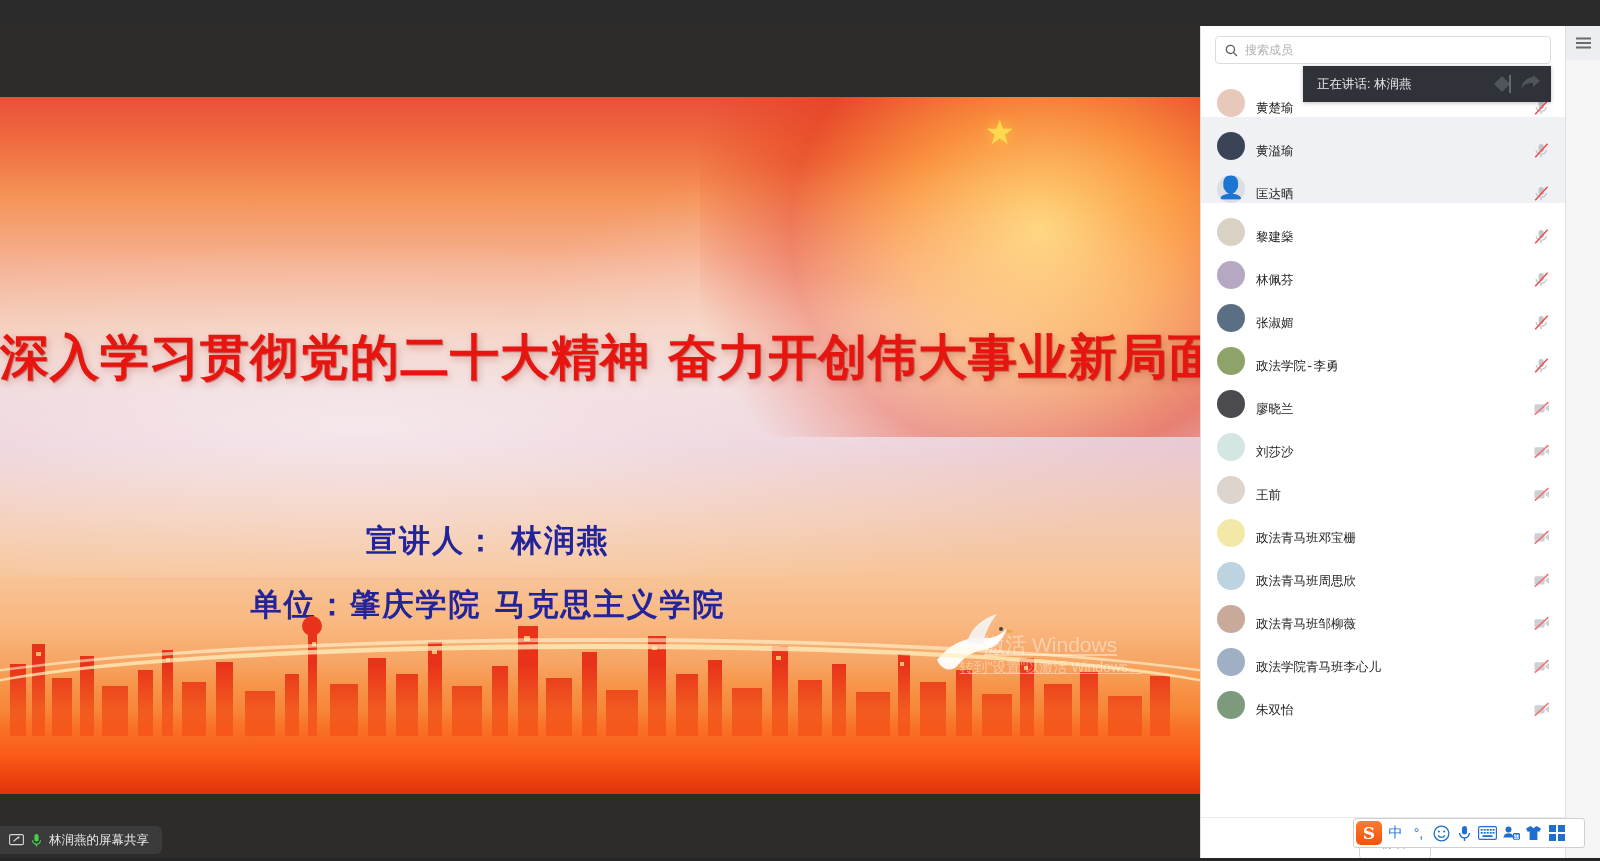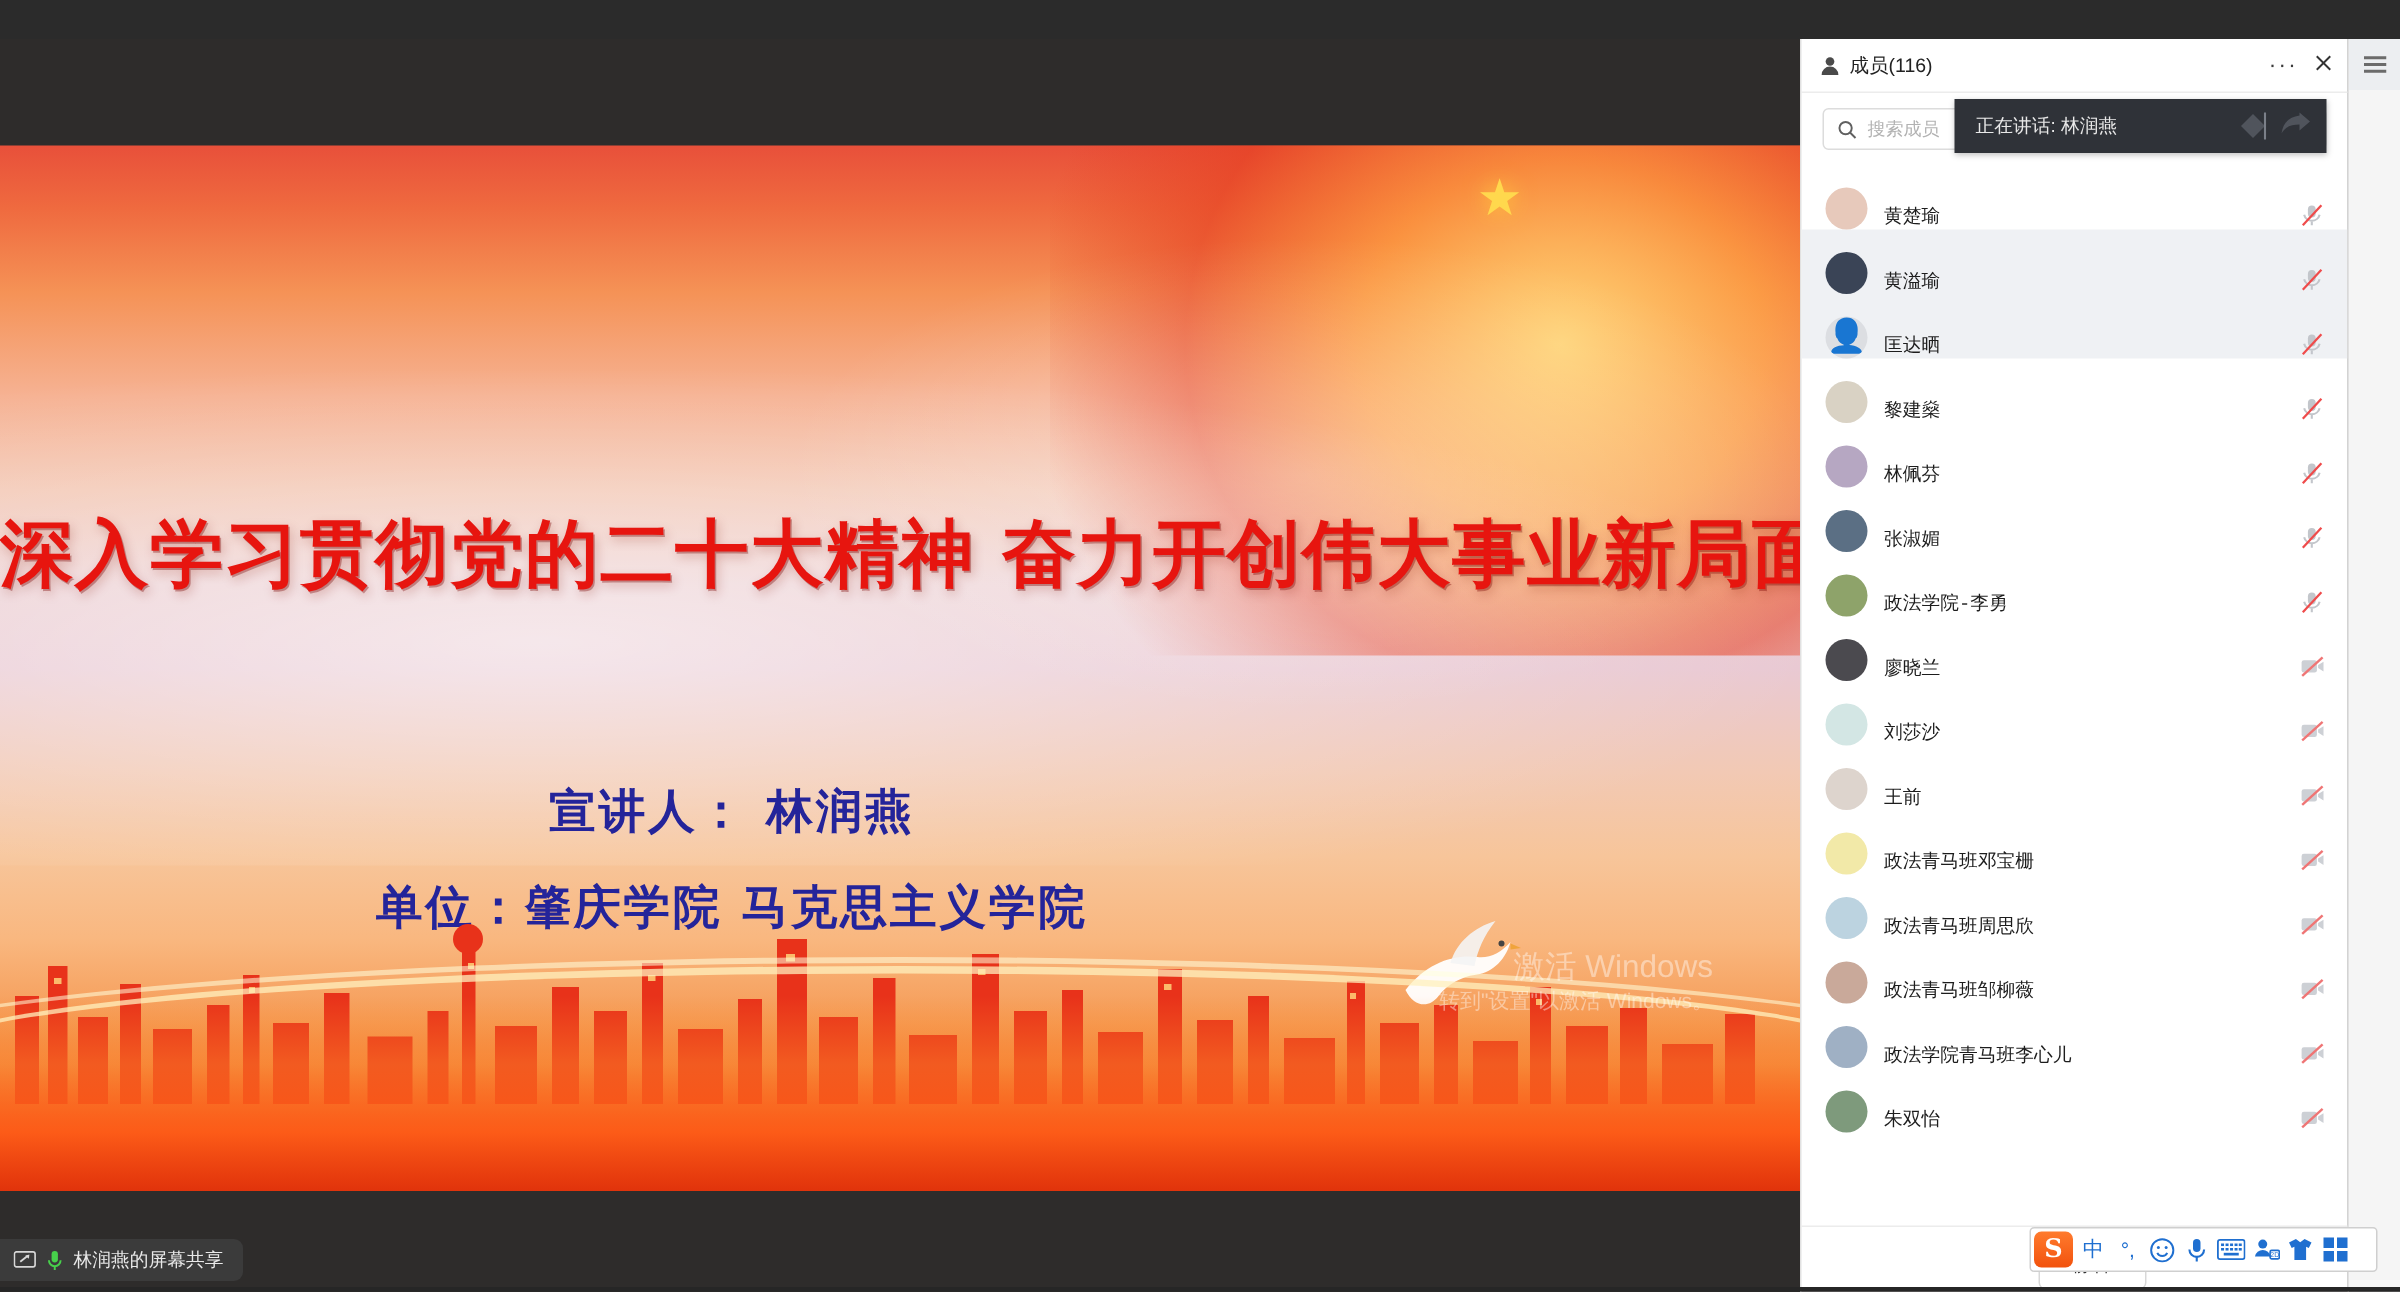--- a/index.html
+++ b/index.html
@@ -61,21 +61,21 @@
     position: absolute; left: 0; top: 150px; width: 1200px; height: 330px;
     background: radial-gradient(ellipse at 30% 55%,
       rgba(255,255,255,.55) 0%, rgba(255,255,255,.18) 45%, rgba(255,255,255,0) 72%);
   }
   .slide-mist2 {
     position: absolute; left: 520px; top: 60px; width: 700px; height: 320px;
     background: radial-gradient(ellipse at 50% 50%,
       rgba(255,255,255,.30) 0%, rgba(255,255,255,0) 70%);
   }
   .slide-headline {
-    position: absolute; left: 0; top: 240px; width: 1200px;
+    position: absolute; left: 0; top: 228px; width: 1200px;
     text-align: center;
     font-family: "DejaVu Sans", "Liberation Sans", sans-serif;
     font-weight: bold; font-size: 49px; letter-spacing: 1px;
     color: #e7150f;
     text-shadow: 1px 1px 0 rgba(120,0,0,.35), 2px 3px 7px rgba(140,20,0,.25);
     white-space: nowrap;
   }
   .slide-sub1, .slide-sub2 {
     position: absolute; width: 976px; text-align: center;
     color: #24249a; font-family: "DejaVu Serif", "Liberation Serif", serif;
@@ -106,21 +106,21 @@
     border-top: 4px solid rgba(255,255,220,.55);
     border-bottom: 0;
   }
   .dove {
     position: absolute; right: 185px; top: 505px;
     width: 92px; height: 78px;
   }
   .watermark {
     position: absolute; right: 58px; bottom: 118px;
     color: rgba(255,255,255,.42); font-size: 21px; line-height: 1.25;
-    text-align: right; pointer-events: none;
+    text-align: center; pointer-events: none; text-decoration: underline;
   }
   .watermark small { display: block; font-size: 14px; }
 
   
   .share-pill {
     position: absolute; left: 0; bottom: 7px; height: 28px;
     background: #3b3b3b; border-radius: 0 6px 6px 0;
     display: flex; align-items: center; gap: 7px; padding: 0 13px 0 9px;
   }
   .share-pill .label { color: #e9e9e9; font-size: 12.5px; white-space: nowrap; }
@@ -329,36 +329,20 @@
         <rect x="3.4" y="1" width="4.2" height="7.6" rx="2.1" fill="#47d14b"></rect>
         <path d="M1.6 7.2 a3.9 3.9 0 0 0 7.8 0" fill="none" stroke="#47d14b" stroke-width="1.3"></path>
         <line x1="5.5" y1="11" x2="5.5" y2="13.6" stroke="#47d14b" stroke-width="1.3"></line>
       </svg>
       <span class="label">林润燕的屏幕共享</span>
     </div>
   </div>
 
   <div class="panel">
 
-    <div class="panel-header">
-      <svg width="14" height="14" viewBox="0 0 14 14">
-        <circle cx="7" cy="4" r="2.9" fill="#4a4a4a"></circle>
-        <path d="M1.4 13 a5.6 5.6 0 0 1 11.2 0 Z" fill="#4a4a4a"></path>
-      </svg>
-      <span class="panel-title">成员(116)</span>
-      <div class="panel-header-actions">
-        <span class="dots">···</span>
-        <span>
-          <svg width="12" height="12" viewBox="0 0 12 12">
-            <line x1="1.5" y1="1.5" x2="10.5" y2="10.5" stroke="#333" stroke-width="1.3"></line>
-            <line x1="10.5" y1="1.5" x2="1.5" y2="10.5" stroke="#333" stroke-width="1.3"></line>
-          </svg>
-        </span>
-      </div>
-    </div>
 
     <div class="search-row">
       <div class="search-box">
         <svg width="13" height="13" viewBox="0 0 13 13">
           <circle cx="5.4" cy="5.4" r="4.1" fill="none" stroke="#606060" stroke-width="1.3"></circle>
           <line x1="8.5" y1="8.5" x2="12" y2="12" stroke="#606060" stroke-width="1.3"></line>
         </svg>
         <input type="text" placeholder="搜索成员" style="">
       </div>
     </div>

